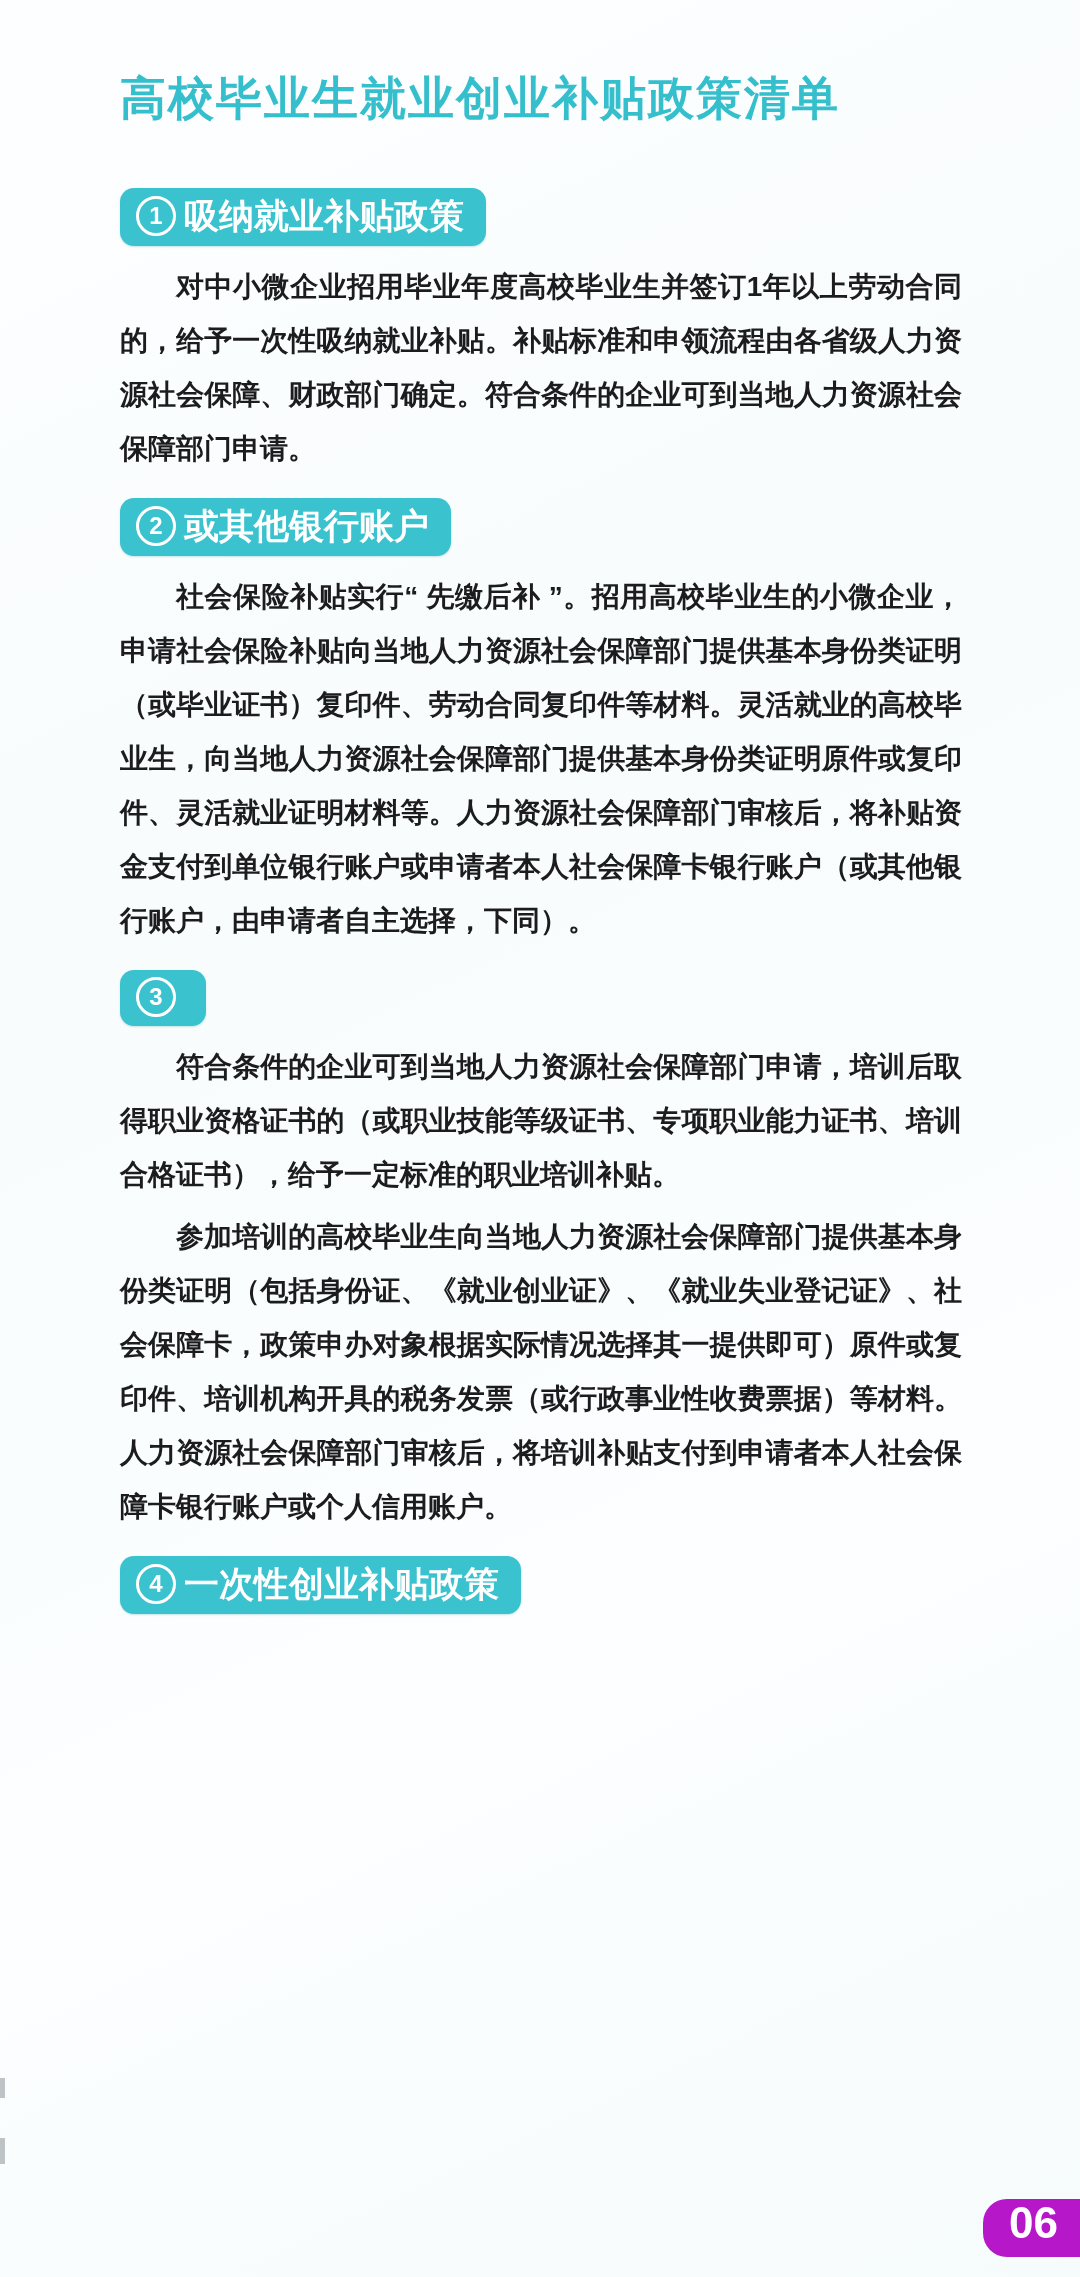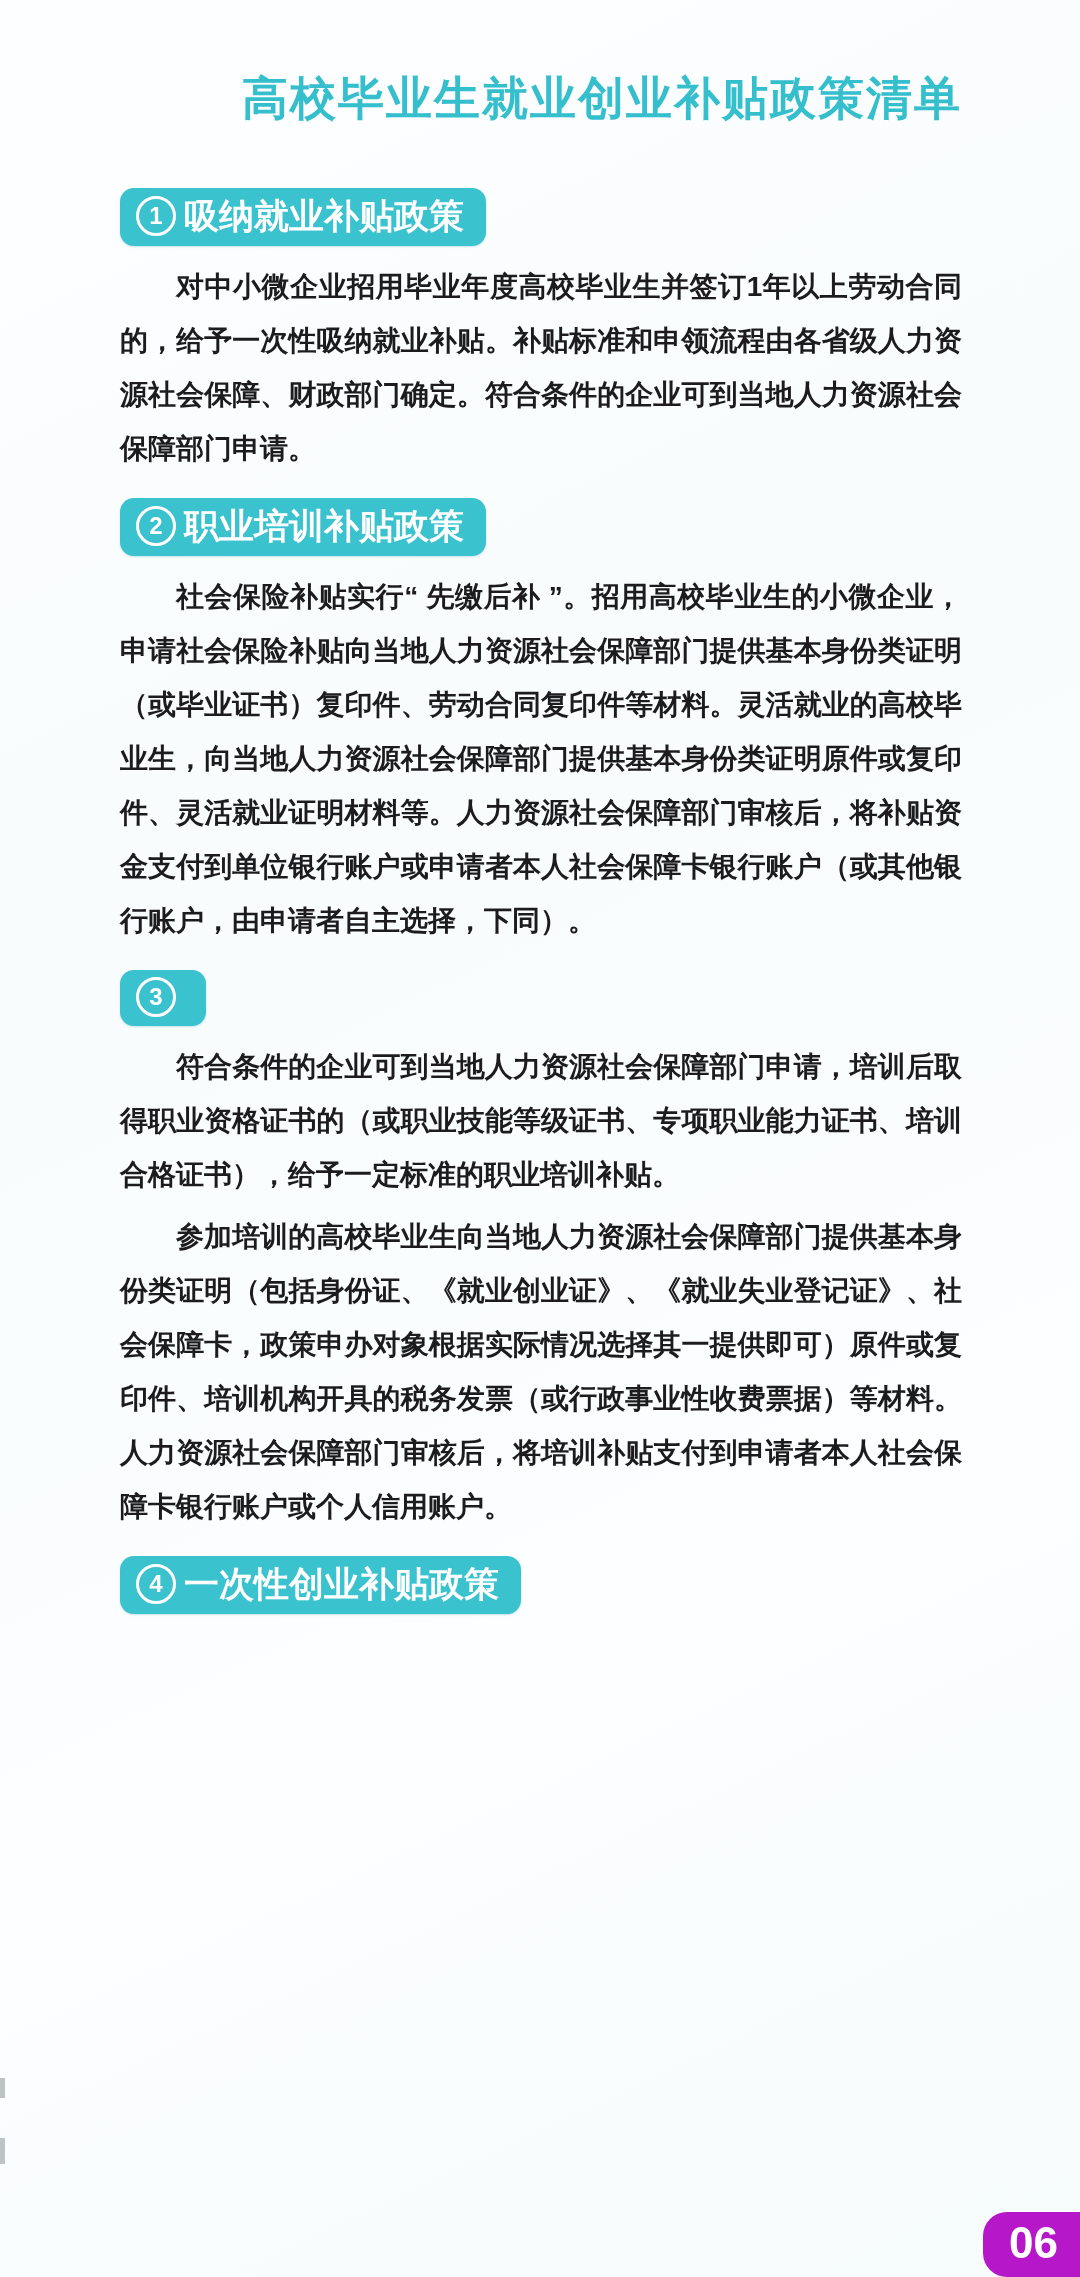--- a/index.html
+++ b/index.html
@@ -16,21 +16,21 @@
   .content{
     position:relative;
     padding:66px 118px 0 120px;
     box-sizing:border-box;
   }
   .doc-title{
     color:#35bfcd;
     font-size:46px;
     font-weight:900;
     letter-spacing:2px;
-    text-align:right;
+    text-align:left;
     margin:0 0 44px 0;
     line-height:1.4;
   }
   .section-badge{
     display:inline-flex;
     align-items:center;
     background:#3ac2ce;
     color:#ffffff;
     border-radius:14px;
     padding:7px 22px 9px 16px;
@@ -58,25 +58,25 @@
     line-height:54px;
     color:#1c1c1e;
     font-weight:600;
     text-align:justify;
     text-indent:2em;
     letter-spacing:0px;
   }
   .page-num-badge{
     position:absolute;
     right:0;
-    bottom:0;
+    bottom:20px;
     background:#b617c9;
     color:#ffffff;
     border-radius:24px 0 0 24px;
-    padding:7px 22px 10px 26px;
+    padding:0 22px 10px 26px;
     font-size:44px;
     font-weight:bold;
     line-height:1.1;
   }
   .scan-artifact{
     position:absolute;
     left:0;
     width:5px;
     background:#8d9398;
     opacity:0.55;
@@ -96,21 +96,21 @@
       <div class="section-badge">
         <span class="num-circle">1</span>
         <span>吸纳就业补贴政策</span>
       </div>
       <p class="para">对中小微企业招用毕业年度高校毕业生并签订1年以上劳动合同的，给予一次性吸纳就业补贴。补贴标准和申领流程由各省级人力资源社会保障、财政部门确定。符合条件的企业可到当地人力资源社会保障部门申请。</p>
     </div>
 
     <div>
       <div class="section-badge">
         <span class="num-circle">2</span>
-        <span>职业培训补贴政策</span>
+        <span>或其他银行账户</span>
       </div>
       <p class="para">社会保险补贴实行“ 先缴后补 ”。招用高校毕业生的小微企业，申请社会保险补贴向当地人力资源社会保障部门提供基本身份类证明（或毕业证书）复印件、劳动合同复印件等材料。灵活就业的高校毕业生，向当地人力资源社会保障部门提供基本身份类证明原件或复印件、灵活就业证明材料等。人力资源社会保障部门审核后，将补贴资金支付到单位银行账户或申请者本人社会保障卡银行账户（或其他银行账户，由申请者自主选择，下同）。</p>
     </div>
 
     <div>
       <div class="section-badge">
         <span class="num-circle">3</span>
       </div>
       <p class="para">符合条件的企业可到当地人力资源社会保障部门申请，培训后取得职业资格证书的（或职业技能等级证书、专项职业能力证书、培训合格证书），给予一定标准的职业培训补贴。</p>
       <p class="para">参加培训的高校毕业生向当地人力资源社会保障部门提供基本身份类证明（包括身份证、《就业创业证》、《就业失业登记证》、社会保障卡，政策申办对象根据实际情况选择其一提供即可）原件或复印件、培训机构开具的税务发票（或行政事业性收费票据）等材料。人力资源社会保障部门审核后，将培训补贴支付到申请者本人社会保障卡银行账户或个人信用账户。</p>

